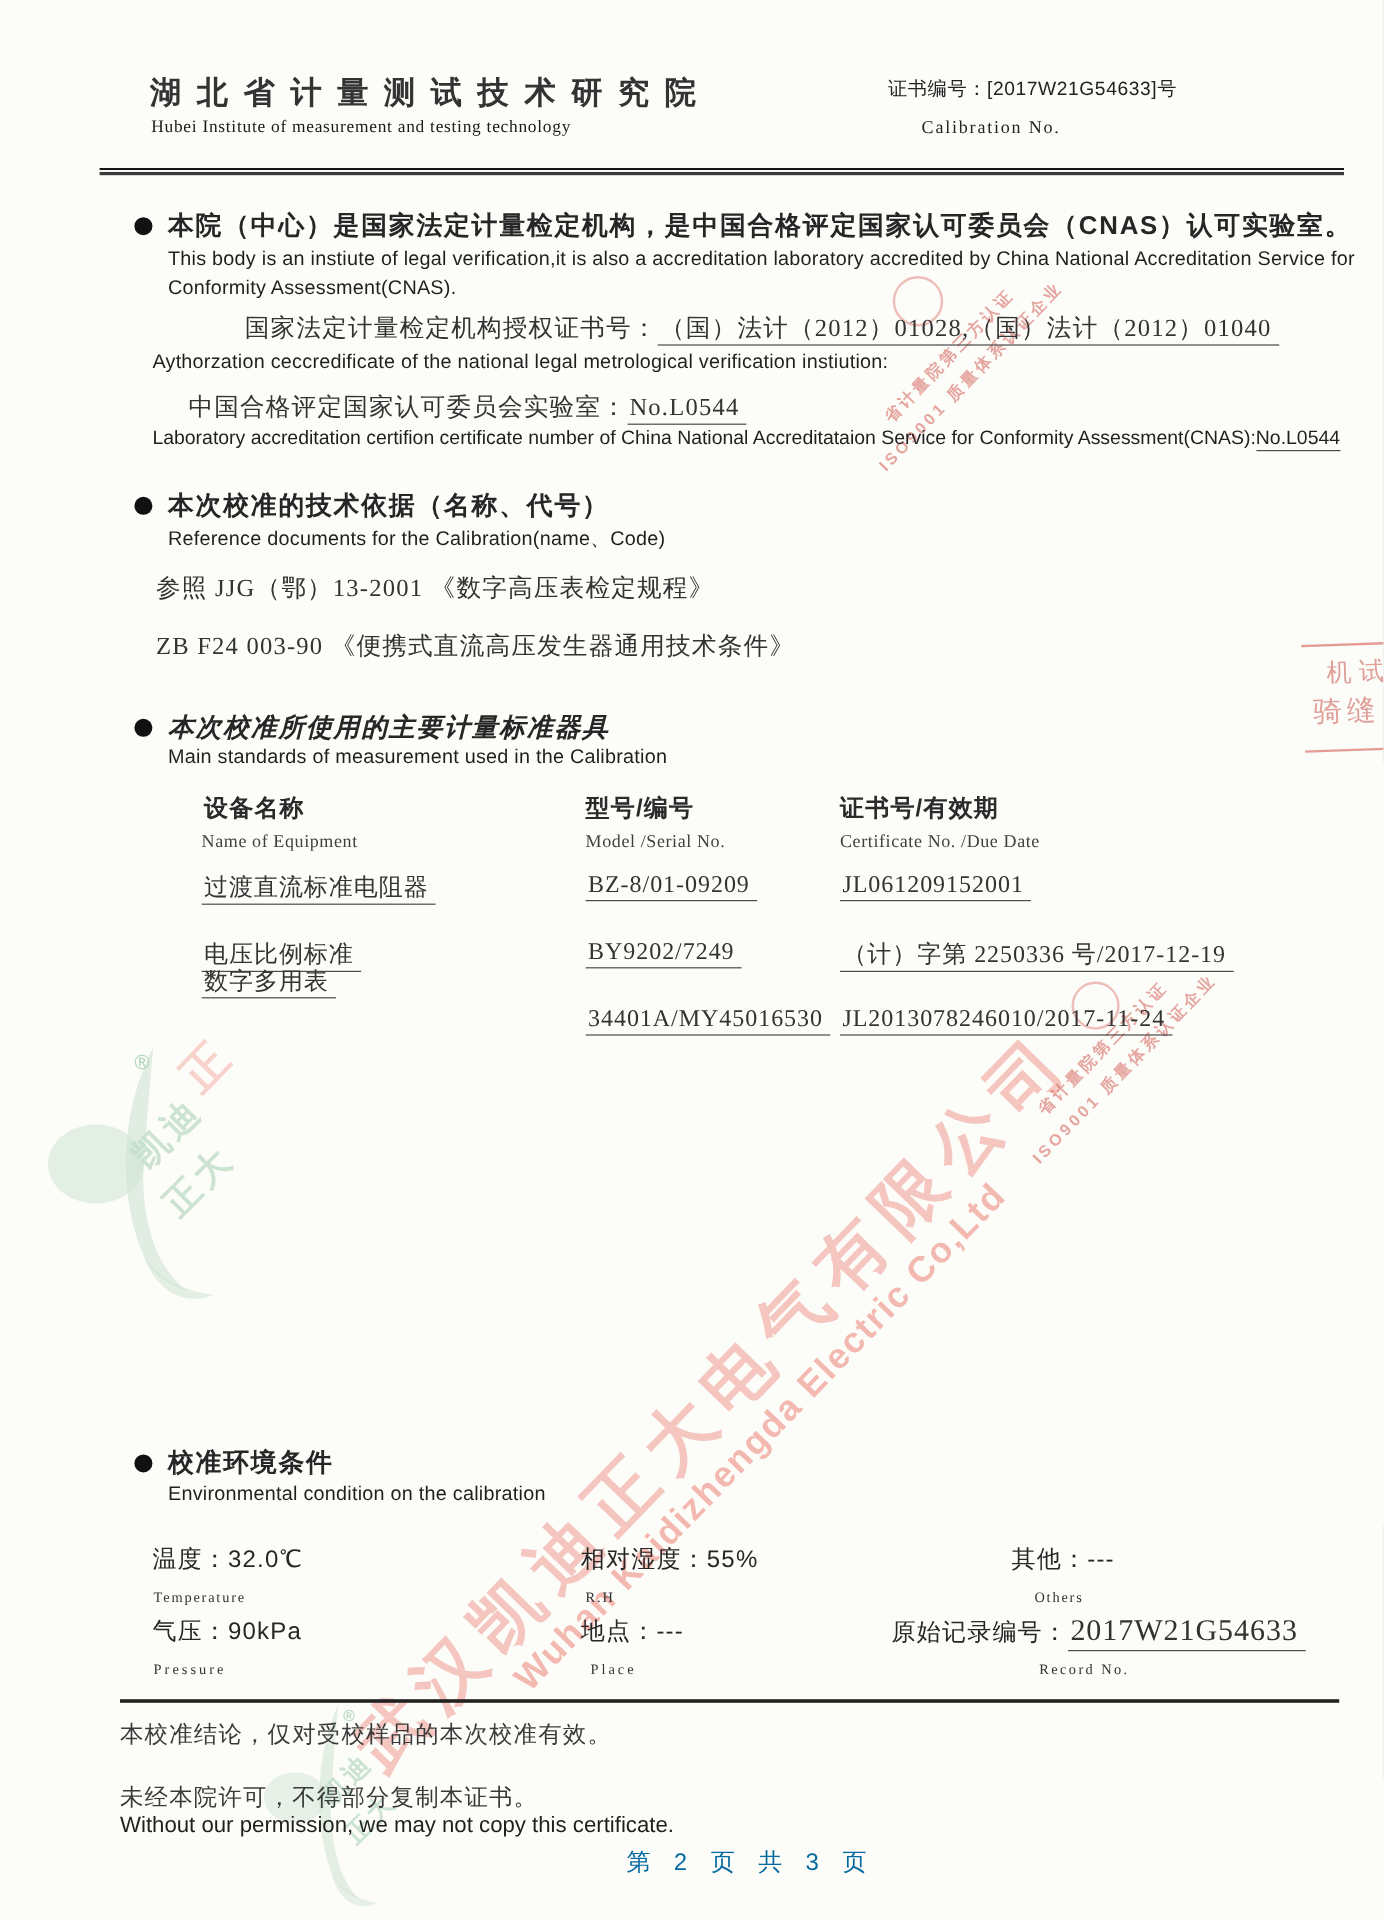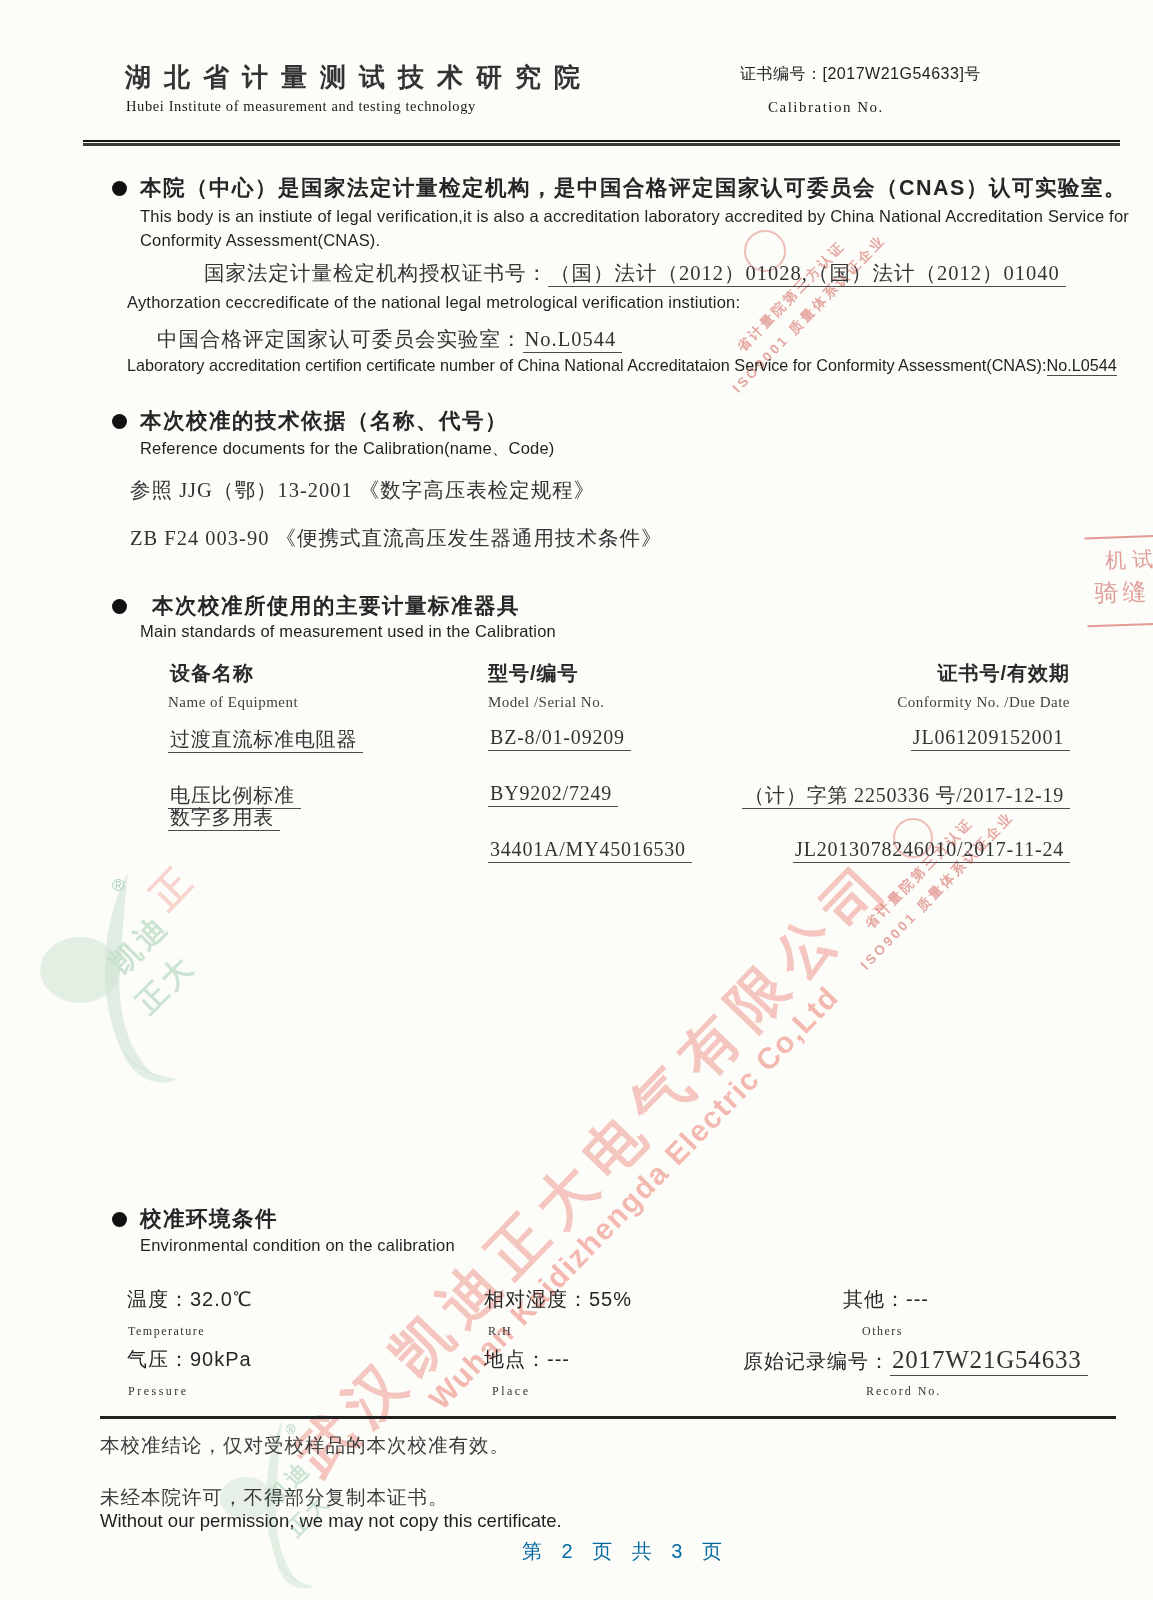--- a/index.html
+++ b/index.html
@@ -27,21 +27,21 @@
   .h-zh{font-size:21.5px;font-weight:600;letter-spacing:1.5px;color:#262626;}
   .h-en{font-size:16.5px;font-weight:500;color:#1f1f1f;letter-spacing:.2px;}
   .serif-line{font-family:"Liberation Serif",serif;font-size:20.5px;color:#333;letter-spacing:1px;}
   .u{border-bottom:1.6px solid #4a4a4a;padding:0 6px 2px 2px;}
   .u-en{border-bottom:1.5px solid #4a4a4a;padding-bottom:1px;}
 
   
   .t-h-zh{font-size:20px;font-weight:600;letter-spacing:1px;color:#2a2a2a;}
   .t-h-en{font-family:"Liberation Serif",serif;font-size:15px;color:#3f3f3f;letter-spacing:.5px;}
   .t-val{font-family:"Liberation Serif",serif;font-size:20px;color:#333;letter-spacing:.8px;}
-  .col3{width:370px;text-align:right;}
+  .col3{width:370px;text-align:left;}
 
   
   .env-line{font-size:20px;font-weight:500;color:#262626;letter-spacing:1px;}
   .env-cap{font-family:"Liberation Serif",serif;font-size:12px;color:#333;letter-spacing:1.5px;}
   .rule-single{width:1016px;height:3px;background:#222;}
 
   
   .f-zh{font-family:"Liberation Serif",serif;font-size:19.5px;color:#3a3a3a;letter-spacing:1px;}
   .f-en{font-size:18.5px;font-weight:500;color:#1f1f1f;}
   .page-no{font-size:20px;font-weight:500;letter-spacing:7px;color:#0369a1;}
@@ -162,29 +162,29 @@
       <span>Laboratory accreditation certifion certificate number of China National Accreditataion Service for Conformity Assessment(CNAS):</span><span class="u-en">No.L0544</span>
     </div>
 
     <div class="abs bullet" style="left:112px;top:414px;"></div>
     <div class="abs h-zh nowrap" style="left:140px;top:406px;">本次校准的技术依据（名称、代号）</div>
     <div class="abs h-en nowrap" style="left:140px;top:438px;">Reference documents for the Calibration(name、Code)</div>
     <div class="abs serif-line nowrap" style="left:130px;top:476px;">参照 JJG（鄂）13-2001 《数字高压表检定规程》</div>
     <div class="abs serif-line nowrap" style="left:130px;top:524px;">ZB F24 003-90  《便携式直流高压发生器通用技术条件》</div>
 
     <div class="abs bullet" style="left:112px;top:599px;"></div>
-    <div class="abs h-zh nowrap" style="left:152px;top:591px;">本次校准所使用的主要计量标准器具</div>
+    <div class="abs h-zh nowrap" style="left:140px;top:591px;font-style:italic;">本次校准所使用的主要计量标准器具</div>
     <div class="abs h-en nowrap" style="left:140px;top:622px;">Main standards of measurement used in the Calibration</div>
 
     <div class="abs t-h-zh nowrap" style="left:170px;top:660px;">设备名称</div>
     <div class="abs t-h-zh nowrap" style="left:488px;top:660px;">型号/编号</div>
     <div class="abs t-h-zh col3" style="left:700px;top:660px;">证书号/有效期</div>
     <div class="abs t-h-en nowrap" style="left:168px;top:694px;">Name of Equipment</div>
     <div class="abs t-h-en nowrap" style="left:488px;top:694px;">Model /Serial No.</div>
-    <div class="abs t-h-en col3" style="left:700px;top:694px;">Conformity No. /Due Date</div>
+    <div class="abs t-h-en col3" style="left:700px;top:694px;">Certificate No. /Due Date</div>
 
     <div class="abs t-val nowrap" style="left:168px;top:726px;"><span class="u">过渡直流标准电阻器</span></div>
     <div class="abs t-val nowrap" style="left:488px;top:726px;"><span class="u">BZ-8/01-09209</span></div>
     <div class="abs t-val col3" style="left:700px;top:726px;"><span class="u">JL061209152001</span></div>
 
     <div class="abs t-val nowrap" style="left:168px;top:782px;"><span class="u">电压比例标准</span></div>
     <div class="abs t-val nowrap" style="left:488px;top:782px;"><span class="u">BY9202/7249</span></div>
     <div class="abs t-val col3" style="left:700px;top:782px;"><span class="u">（计）字第 2250336 号/2017-12-19</span></div>
 
     <div class="abs t-val nowrap" style="left:168px;top:804px;"><span class="u">数字多用表</span></div>

